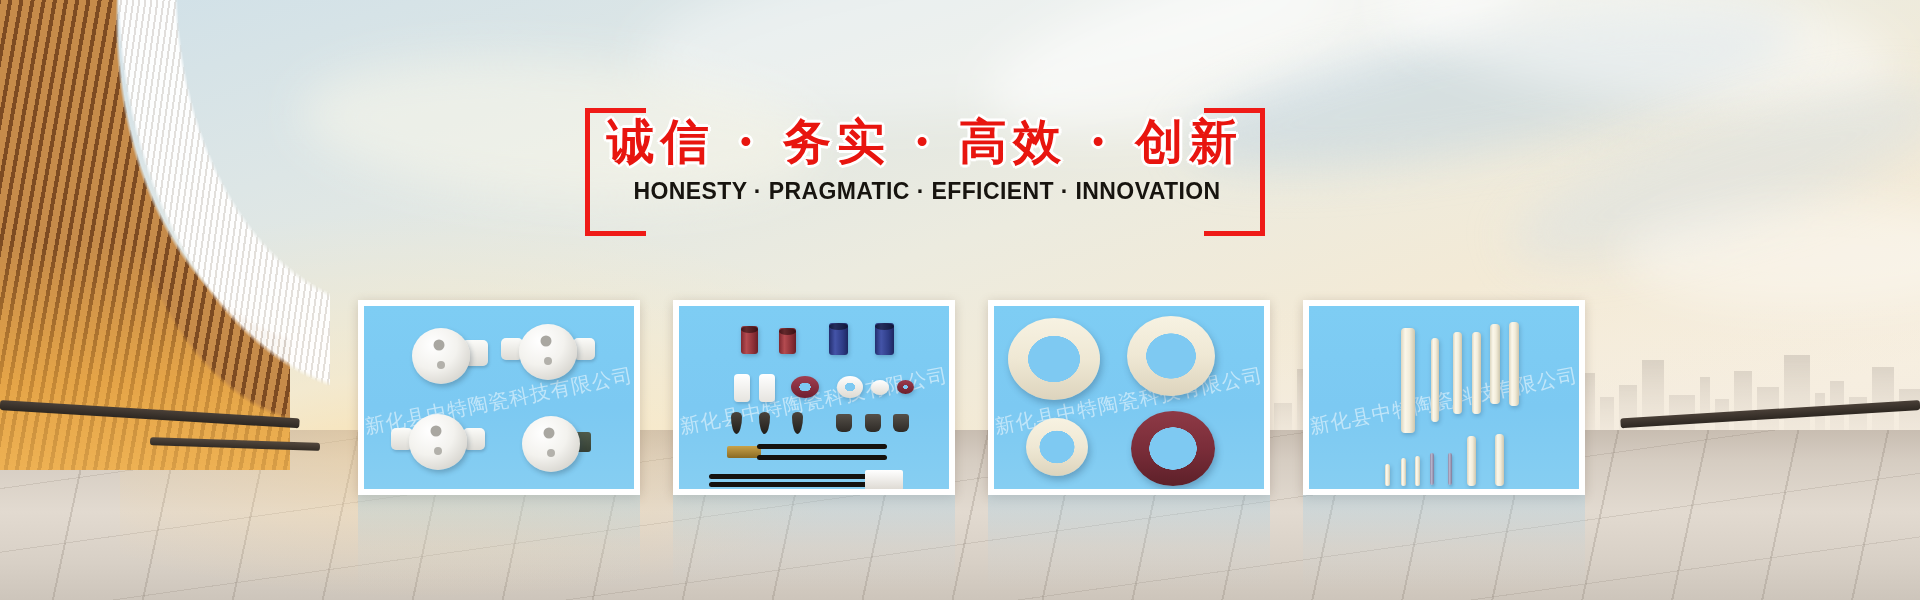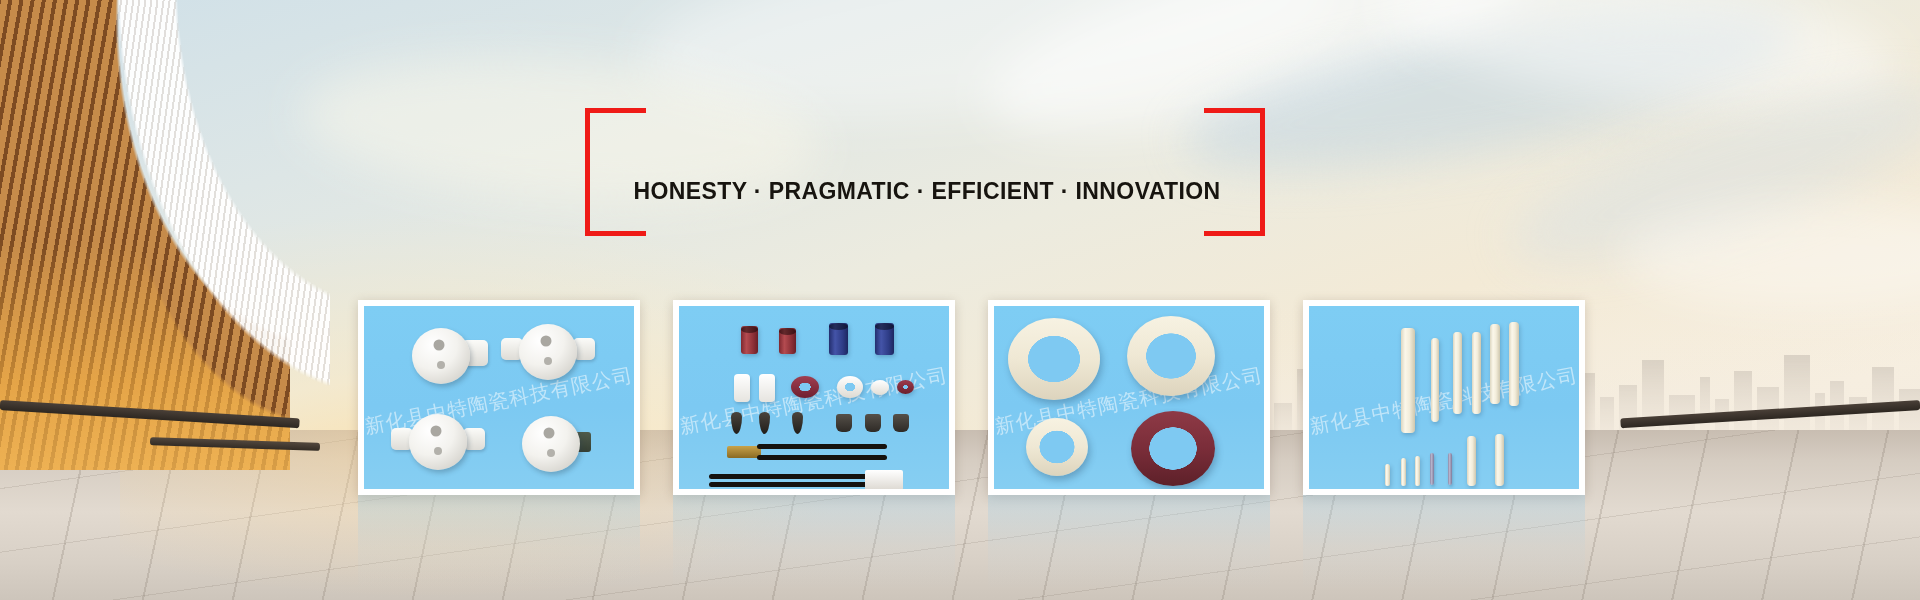--- a/index.html
+++ b/index.html
@@ -484,20 +484,21 @@
   <div class="arch-right">
     <div class="wood"></div>
     <div class="wood-warm"></div>
     <div class="sweep"></div>
   </div>
   <div class="rail-right"></div>
 
   <div class="slogan-block">
     <div class="bracket bracket-left"></div>
     <div class="bracket bracket-right"></div>
+    <div class="slogan-cn">诚信 · 务实 · 高效 · 创新</div>
     <div class="slogan-en">HONESTY · PRAGMATIC · EFFICIENT · INNOVATION</div>
   </div>
 
 
   <div class="panels">
 
     <div class="panel">
       <div class="panel-inner" id="p1">
         <div class="watermark">新化县中特陶瓷科技有限公司</div>
       <div class="part wing" style="left:98px;top:34px;width:26px;height:26px;"></div>

